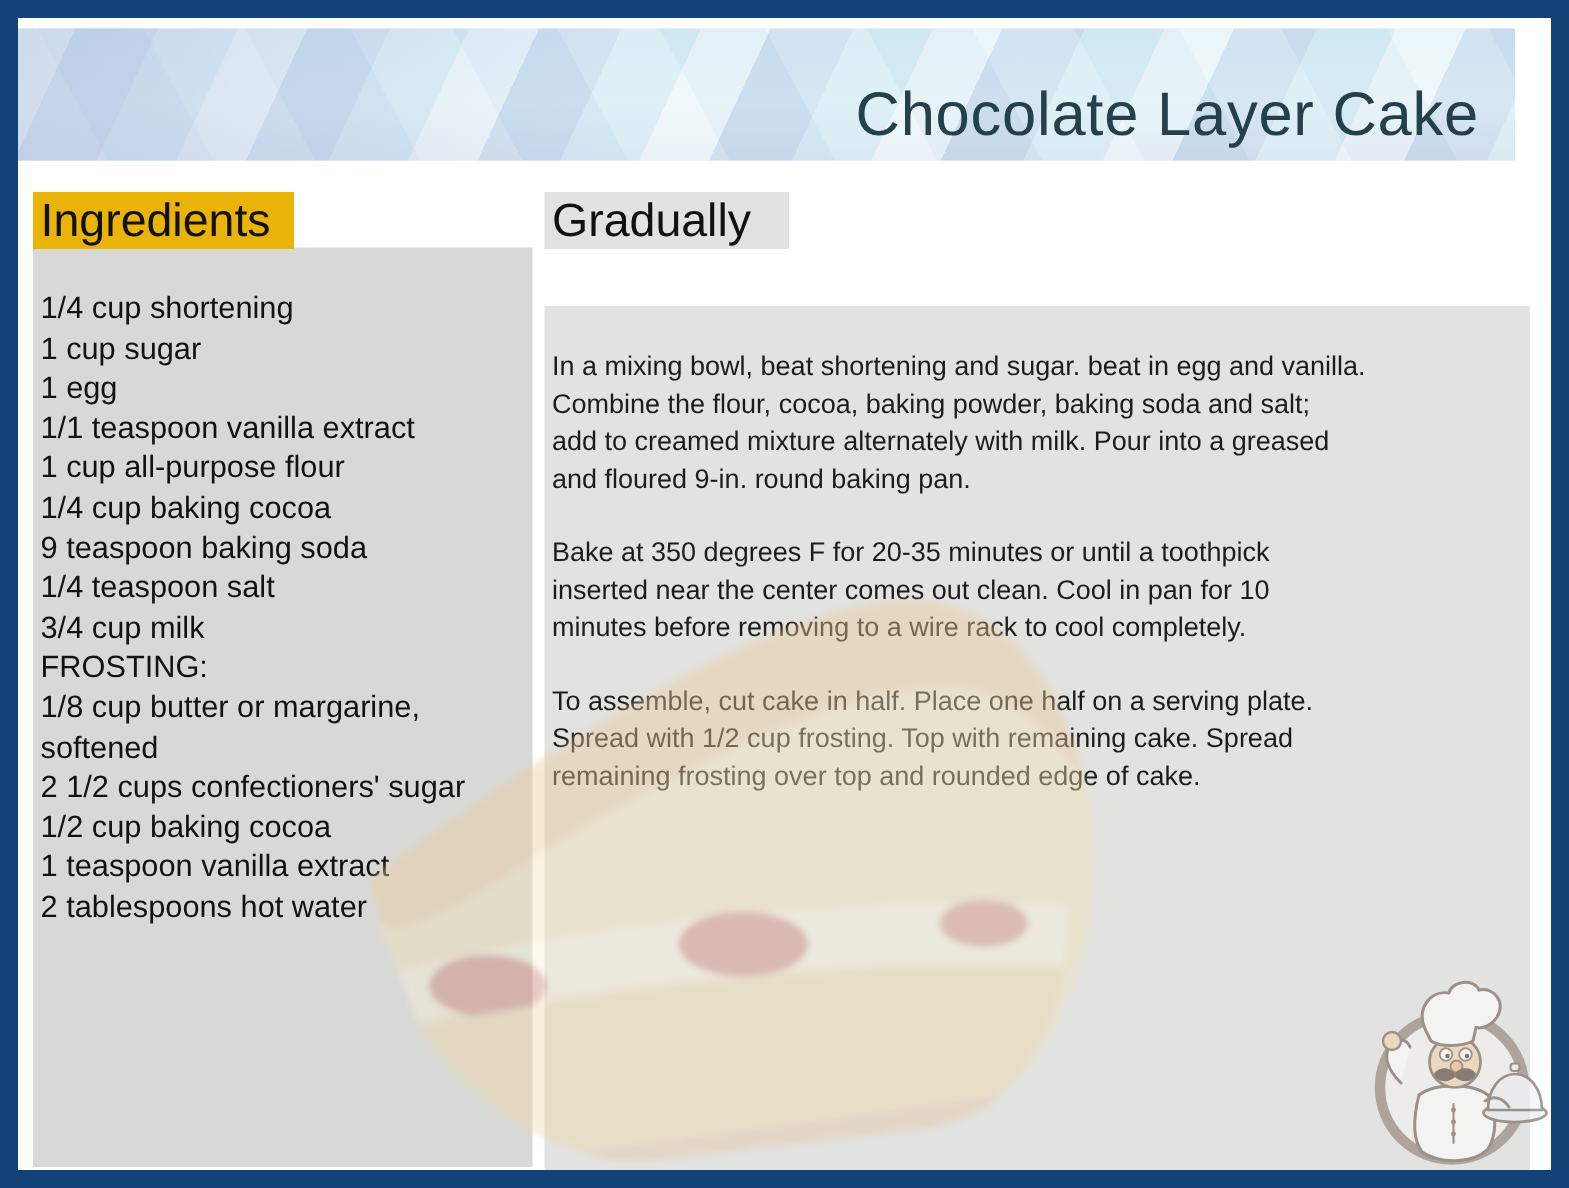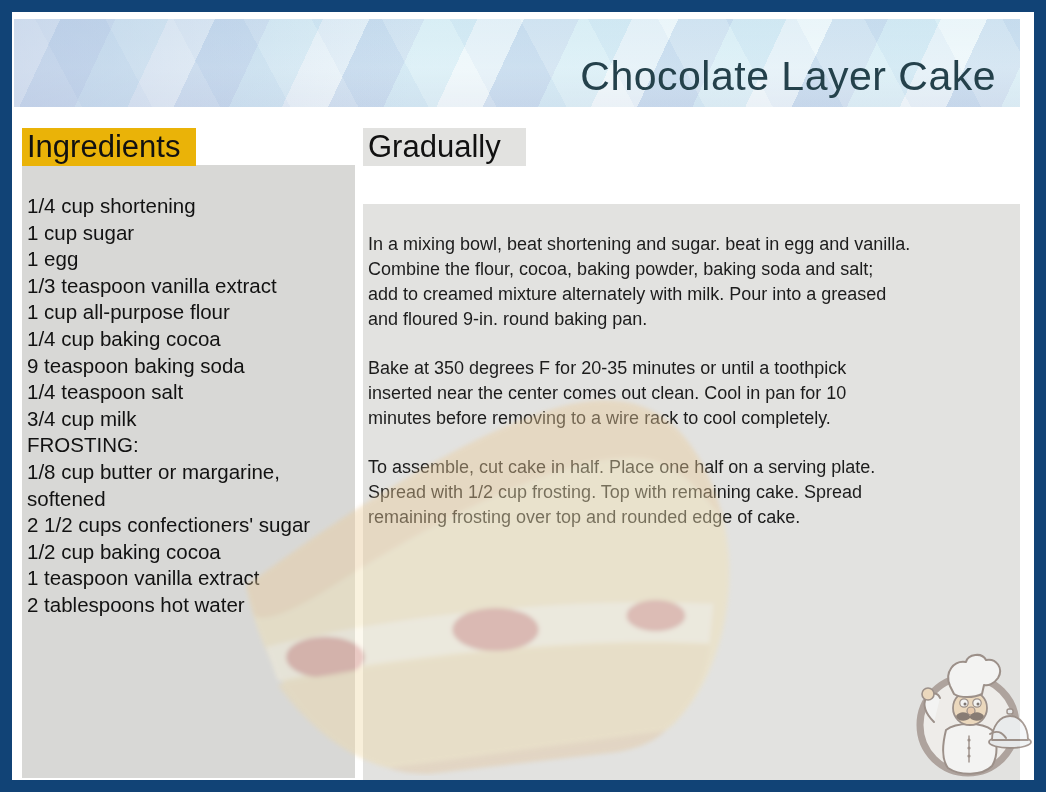--- a/index.html
+++ b/index.html
@@ -14,21 +14,21 @@
   }
   
   .frame {
     position: absolute; inset: 0;
     border: 12px solid #114376;
     z-index: 40;
     pointer-events: none;
   }
   
   .header-band {
-    position: absolute; left: 14px; top: 19px; width: 1006px; height: 88px;
+    position: absolute; left: 4px; top: 19px; width: 1006px; height: 88px;
     background:
       linear-gradient(100deg, rgba(176,192,224,0.50) 0%, rgba(176,192,224,0) 40%),
       repeating-linear-gradient(115deg, rgba(255,255,255,0.45) 0 42px, rgba(187,204,232,0.32) 42px 92px, rgba(215,238,246,0.40) 92px 140px),
       repeating-linear-gradient(62deg, rgba(255,255,255,0.22) 0 60px, rgba(192,212,236,0.26) 60px 122px),
       linear-gradient(180deg, #cfe9f2 0%, #dcf0f6 55%, #d0dfec 100%);
     z-index: 2;
   }
   .page-title {
     position: absolute; right: 24px; bottom: 10px;
     margin: 0;
@@ -85,21 +85,21 @@
   <div class="header-band">
     <h1 class="page-title">Chocolate Layer Cake</h1>
   </div>
 
   <div class="heading-box ing-heading">Ingredients</div>
   <div class="panel ing-panel">
     <div class="ing-list">
       <div class="ing-item">1/4 cup shortening</div>
       <div class="ing-item">1 cup sugar</div>
       <div class="ing-item">1 egg</div>
-      <div class="ing-item">1/3 teaspoon vanilla extract</div>
+      <div class="ing-item">1/1 teaspoon vanilla extract</div>
       <div class="ing-item">1 cup all-purpose flour</div>
       <div class="ing-item">1/4 cup baking cocoa</div>
       <div class="ing-item">9 teaspoon baking soda</div>
       <div class="ing-item">1/4 teaspoon salt</div>
       <div class="ing-item">3/4 cup milk</div>
       <div class="ing-item">FROSTING:</div>
       <div class="ing-item">1/8 cup butter or margarine, softened</div>
       <div class="ing-item">2 1/2 cups confectioners' sugar</div>
       <div class="ing-item">1/2 cup baking cocoa</div>
       <div class="ing-item">1 teaspoon vanilla extract</div>

